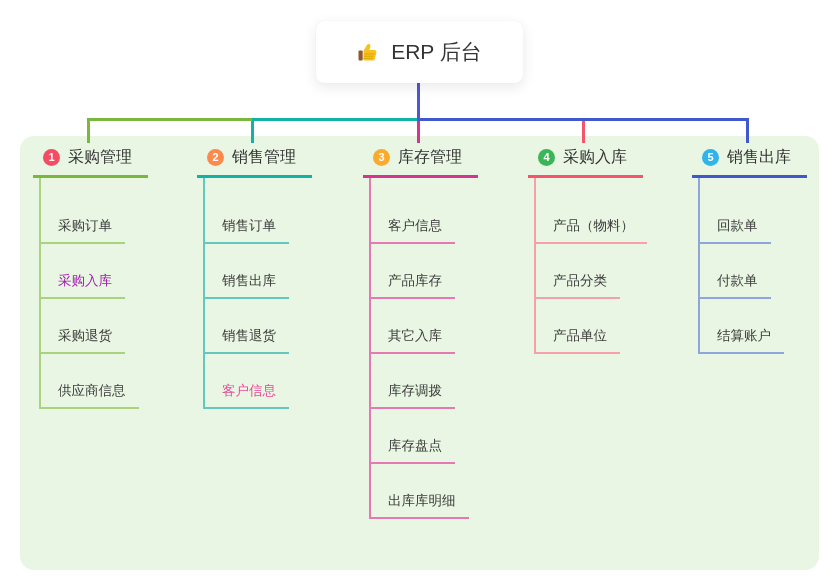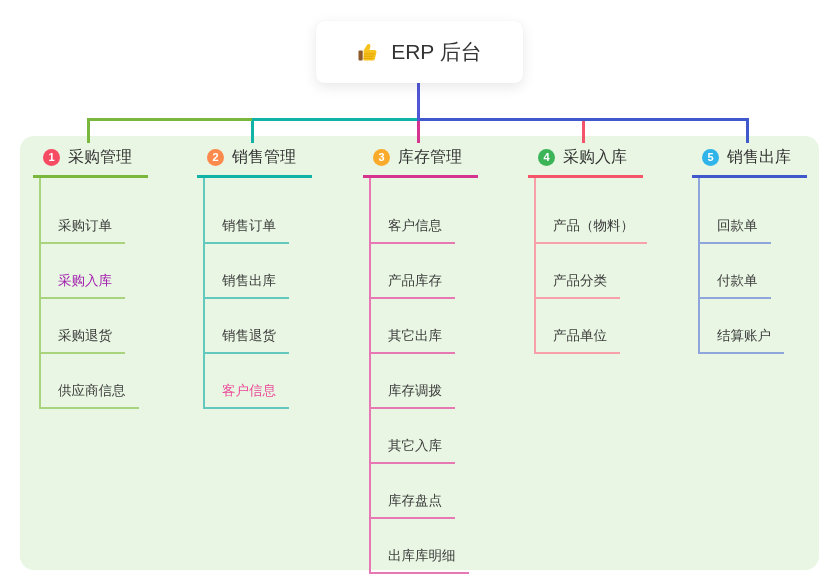--- a/index.html
+++ b/index.html
@@ -113,27 +113,24 @@
         <span>库存管理</span>
       </div>
       <div class="children" style="border-left-color: rgb(230, 120, 180);">
         <div class="child-row first">
           <span class="child-label" style="border-bottom-color: rgb(230, 120, 180); color: rgb(59, 59, 59);">客户信息</span>
         </div>
         <div class="child-row">
           <span class="child-label" style="border-bottom-color: rgb(230, 120, 180); color: rgb(59, 59, 59); text-align: center;">产品库存</span>
         </div>
         <div class="child-row">
-          <span class="child-label" style="border-bottom-color: rgb(230, 120, 180); color: rgb(59, 59, 59);">其它出库</span>
+          <span class="child-label" style="border-bottom-color: rgb(230, 120, 180); color: rgb(59, 59, 59);">其它入库</span>
         </div>
         <div class="child-row">
           <span class="child-label" style="border-bottom-color: rgb(230, 120, 180); color: rgb(59, 59, 59);">库存调拨</span>
-        </div>
-        <div class="child-row">
-          <span class="child-label" style="border-bottom-color: rgb(230, 120, 180); color: rgb(59, 59, 59);">其它入库</span>
         </div>
         <div class="child-row">
           <span class="child-label" style="border-bottom-color: rgb(230, 120, 180); color: rgb(59, 59, 59);">库存盘点</span>
         </div>
         <div class="child-row">
           <span class="child-label" style="border-bottom-color: rgb(230, 120, 180); color: rgb(59, 59, 59);">出库库明细</span>
         </div>
       </div>
     </div>
     <div class="branch" style="left: 528px; top: 147px;">

